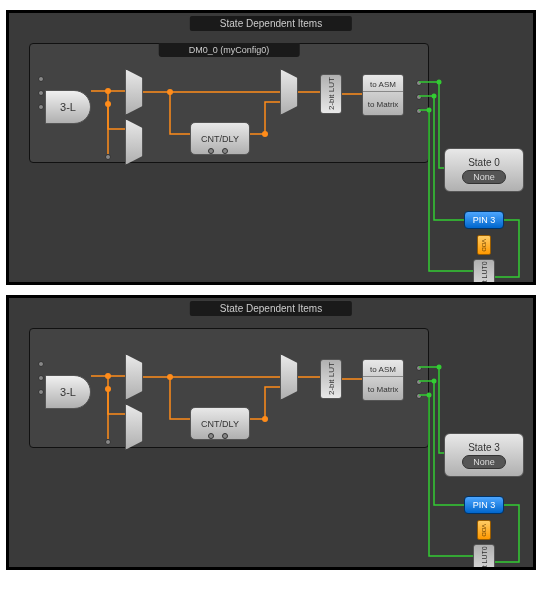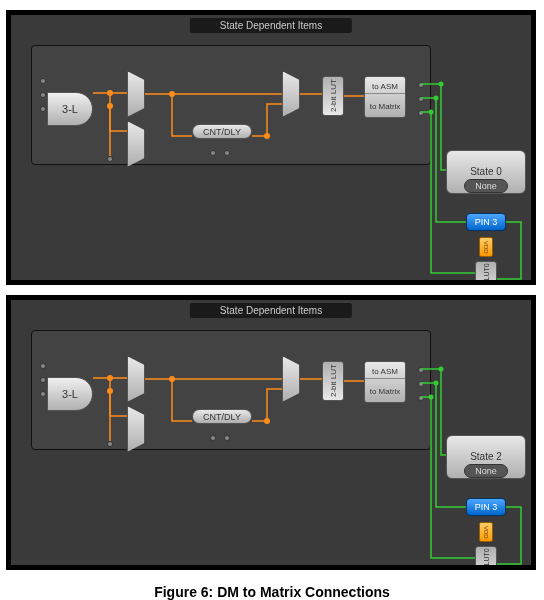--- a/index.html
+++ b/index.html
@@ -1,20 +1,20 @@
 <!DOCTYPE html>
 <html><head>
 <meta charset="utf-8">
 <style>
   * { box-sizing: border-box; margin: 0; padding: 0; }
   body { background: #fff; font-family: Arial, sans-serif; font-size: 10px; color: #ccc; }
   .page { width: 544px; margin: 0 auto; padding: 10px 6px; }
   .panel {
     width: 530px; height: 275px; background: #3a3a3a;
-    border: 5px solid #000000; position: relative; margin-bottom: 10px;
+    border: 3px solid #000000; position: relative; margin-bottom: 10px;
     overflow: hidden;
   }
   .titlebar {
     position: absolute; left: 50%; top: 3px; transform: translateX(-50%);
     background: #1a1a1a; color: #ccc; padding: 2px 30px; font-size: 10px;
     border-radius: 2px;
   }
   .dmblock {
     position: absolute; left: 20px; top: 30px; width: 400px; height: 120px;
     background: #434343; border: 1px solid #111; border-radius: 4px;
@@ -30,23 +30,23 @@
     border: 1px solid #555; border-radius: 0 17px 17px 0;
     color: #333; font-size: 11px; display:flex; align-items:center; justify-content:center;margin-top:16px;
   }
   .mux {
     position: absolute; width: 18px; height: 46px;
     background: linear-gradient(#e8e8e8,#b0b0b0);
     border: 1px solid #555;
     clip-path: polygon(0 0, 100% 20%, 100% 80%, 0 100%);
   }
   .cntdly {
-    position: absolute; width: 60px; height: 15px;
-    background: linear-gradient(#e8e8e8,#b0b0b0);
-    border: 1px solid #555; border-radius: 10px;
+    position: absolute; width: 60px; height: 33px;
+    background: linear-gradient(#e8e8e8,#b0b0b0);
+    border: 1px solid #555; border-radius: 5px;
     color: #333; font-size: 9px; display:flex; align-items:center; justify-content:center;
   }
   .lut2 {
     position: absolute; width: 22px; height: 40px;
     background: linear-gradient(#e8e8e8,#b0b0b0);
     border: 1px solid #555; border-radius: 3px;
     color: #333; font-size: 8px; display:flex; align-items:center; justify-content:center;
     writing-mode: vertical-rl; transform: rotate(180deg);
   }
   .toasm {
@@ -56,21 +56,21 @@
     color: #333; font-size: 8px; text-align:center; line-height:1.2;
     display:flex; flex-direction:column; justify-content:space-around;
   }
   .toasm div { border-bottom:1px solid #888; padding:1px 0; }
   .toasm div:last-child { border-bottom:none; }
   .node { position:absolute; width:6px; height:6px; border-radius:50%; background:#888; border:1px solid #333; }
   .statebox {
     position:absolute; width:80px; height:44px;
     background: linear-gradient(#e8e8e8,#b0b0b0);
     border:1px solid #555; border-radius:6px;
-    display:flex; flex-direction:column; align-items:center; justify-content:flex-end;
+    display:flex; flex-direction:column; align-items:center; justify-content:center;
   }
   .statebox .slabel { color:#333; font-size:10px; margin-bottom:2px; }
   .statebox .nonebtn {
     background:#555; color:#ddd; border:1px solid #333; border-radius:8px;
     padding:1px 10px; font-size:9px;
   }
   .pin3 {
     position:absolute; width:40px; height:18px;
     background: linear-gradient(#4da6ff,#0066cc);
     border:1px solid #003366; border-radius:4px;
@@ -95,20 +95,21 @@
 </style>
 </head>
 <body>
 
 <div class="page">
 
 <div class="panel">
   <div class="titlebar">State Dependent Items</div>
 
   <div class="dmblock">
+    <div class="dmheader">DM0_0 (myConfig0)</div>
 
     <div class="gate3L" style="left:15px; top:30px;">3-L</div>
     <div class="mux" style="left:95px; top:25px;"></div>
     <div class="mux" style="left:95px; top:75px;"></div>
     <div class="cntdly" style="left:160px; top:78px;">CNT/DLY</div>
     <div class="mux" style="left:250px; top:25px;"></div>
     <div class="lut2" style="left:290px; top:30px;">2-bit LUT</div>
     <div class="toasm" style="left:332px; top:30px;">
       <div>to ASM</div>
       <div>to Matrix</div>
@@ -207,21 +208,21 @@
     <div class="node" style="left:8px; top:60px;"></div>
     <div class="node" style="left:75px; top:110px;"></div>
     <div class="node" style="left:178px; top:104px;"></div>
     <div class="node" style="left:192px; top:104px;"></div>
     <div class="node" style="left:386px; top:36px;"></div>
     <div class="node" style="left:386px; top:50px;"></div>
     <div class="node" style="left:386px; top:64px;"></div>
   </div>
 
   <div class="statebox" style="left:435px; top:135px;">
-    <div class="slabel">State 2</div>
+    <div class="slabel">State 3</div>
     <div class="nonebtn">None</div>
   </div>
   <div class="pin3" style="left:455px; top:198px;">PIN 3</div>
   <div class="vdd" style="left:468px; top:222px;">VDD</div>
   <div class="lut0" style="left:464px; top:246px;">2-bit LUT0</div>
 
   <svg class="wires" width="530" height="275">
     <g stroke="#33cc33" stroke-width="1.5" fill="none">
       <path d="M410 69 H430 V155 H435"></path>
       <path d="M410 83 H425 V207 H455"></path>
@@ -229,15 +230,14 @@
       <path d="M495 207 H510 V264 H486"></path>
     </g>
     <g fill="#33cc33">
       <circle cx="430" cy="69" r="2.5"></circle>
           <circle cx="425" cy="83" r="2.5"></circle>
           <circle cx="420" cy="97" r="2.5"></circle>
     </g>
   </svg>
 </div>
 
-<div class="caption">Figure 6: DM to Matrix Connections</div>
 
 </div>
 
 </body></html>

